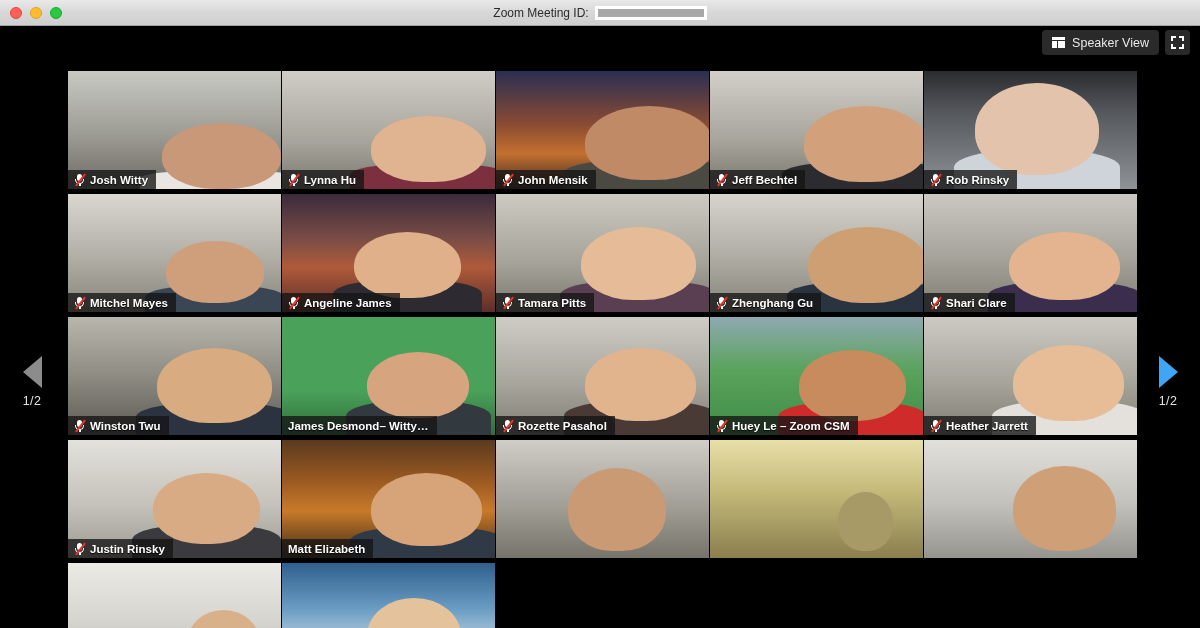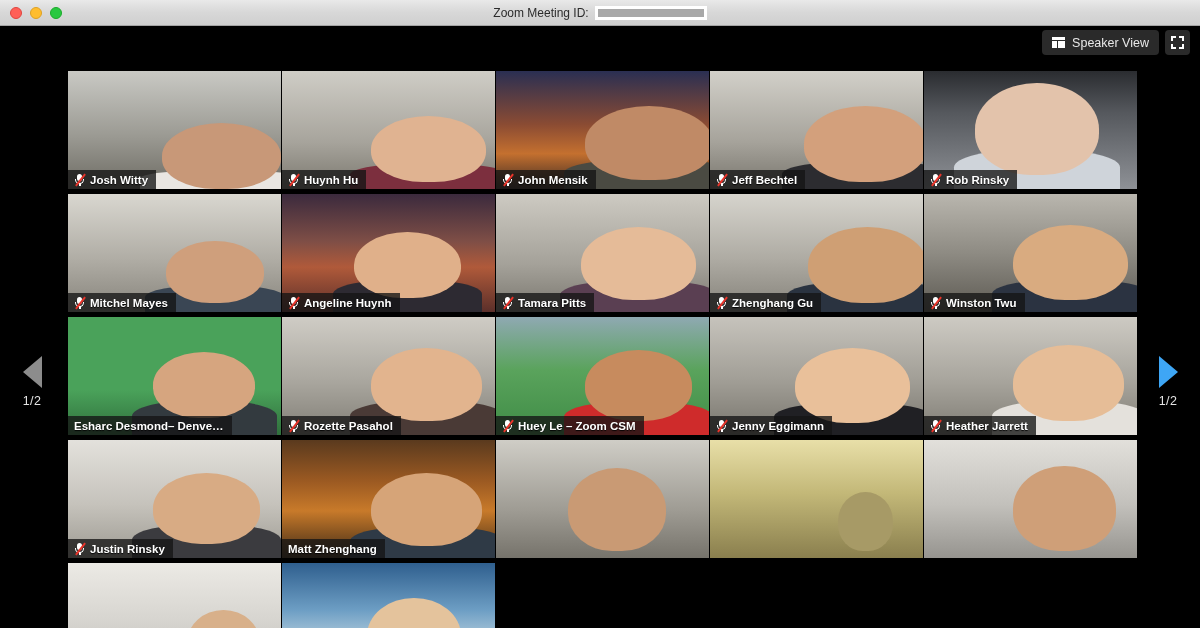--- a/index.html
+++ b/index.html
@@ -222,21 +222,21 @@
             <span class="body" style="background: rgb(124, 47, 62); left: 32%; width: 74%; top: 78.32%; bottom: 0px;"></span>
             <span class="head" style="background: rgb(224, 179, 145); left: 42%; top: 38%; width: 54%; height: 56%;"></span>
           </div>
           <div class="nameplate">
             <span class="mic-muted">
               <span class="cap"></span>
               <span class="arc"></span>
               <span class="stem"></span>
               <span class="slash"></span>
             </span>
-            <span class="label">Huynh Hu</span>
+            <span class="label">Lynna Hu</span>
           </div>
         </div>
         <div class="tile">
           <div class="feed">
             <span class="sky" style="background: linear-gradient(rgb(42, 47, 82) 0%, rgb(138, 75, 51) 45%, rgb(196, 112, 47) 70%, rgb(58, 42, 36) 100%);"></span>
             <span class="body" style="background: rgb(74, 74, 66); left: 32%; width: 80%; top: 74.64%; bottom: 0px;"></span>
             <span class="head" style="background: rgb(192, 138, 102); left: 42%; top: 30%; width: 60%; height: 62%;"></span>
           </div>
           <div class="nameplate">
             <span class="mic-muted">
@@ -302,21 +302,21 @@
             <span class="body" style="background: rgb(45, 42, 50); left: 24%; width: 70%; top: 72.32%; bottom: 0px;"></span>
             <span class="head" style="background: rgb(224, 176, 138); left: 34%; top: 32%; width: 50%; height: 56%;"></span>
           </div>
           <div class="nameplate">
             <span class="mic-muted">
               <span class="cap"></span>
               <span class="arc"></span>
               <span class="stem"></span>
               <span class="slash"></span>
             </span>
-            <span class="label">Angeline Huynh</span>
+            <span class="label">Angeline James</span>
           </div>
         </div>
         <div class="tile">
           <div class="feed">
             <span class="sky" style="background: linear-gradient(rgb(205, 202, 194) 0%, rgb(164, 161, 153) 60%, rgb(122, 119, 111) 100%);"></span>
             <span class="body" style="background: rgb(90, 63, 82); left: 30%; width: 74%; top: 72.64%; bottom: 0px;"></span>
             <span class="head" style="background: rgb(229, 187, 152); left: 40%; top: 28%; width: 54%; height: 62%;"></span>
           </div>
           <div class="nameplate">
             <span class="mic-muted">
@@ -339,20 +339,36 @@
               <span class="cap"></span>
               <span class="arc"></span>
               <span class="stem"></span>
               <span class="slash"></span>
             </span>
             <span class="label">Zhenghang Gu</span>
           </div>
         </div>
         <div class="tile">
           <div class="feed">
+            <span class="sky" style="background: linear-gradient(rgb(203, 200, 193) 0%, rgb(165, 162, 154) 55%, rgb(126, 123, 115) 100%);"></span>
+            <span class="body" style="background: rgb(58, 45, 78); left: 30%; width: 72%; top: 73.76%; bottom: 0px;"></span>
+            <span class="head" style="background: rgb(227, 180, 143); left: 40%; top: 32%; width: 52%; height: 58%;"></span>
+          </div>
+          <div class="nameplate">
+            <span class="mic-muted">
+              <span class="cap"></span>
+              <span class="arc"></span>
+              <span class="stem"></span>
+              <span class="slash"></span>
+            </span>
+            <span class="label">Shari Clare</span>
+          </div>
+        </div>
+        <div class="tile">
+          <div class="feed">
             <span class="sky" style="background: linear-gradient(rgb(185, 182, 174) 0%, rgb(142, 139, 131) 50%, rgb(93, 90, 83) 100%);"></span>
             <span class="body" style="background: rgb(43, 51, 65); left: 32%; width: 74%; top: 72.08%; bottom: 0px;"></span>
             <span class="head" style="background: rgb(217, 171, 128); left: 42%; top: 26%; width: 54%; height: 64%;"></span>
           </div>
           <div class="nameplate">
             <span class="mic-muted">
               <span class="cap"></span>
               <span class="arc"></span>
               <span class="stem"></span>
               <span class="slash"></span>
@@ -360,21 +376,21 @@
             <span class="label">Winston Twu</span>
           </div>
         </div>
         <div class="tile">
           <div class="feed">
             <span class="sky" style="background: linear-gradient(rgb(74, 162, 90) 0%, rgb(74, 162, 90) 62%, rgb(47, 111, 60) 100%);"></span>
             <span class="body" style="background: rgb(51, 58, 63); left: 30%; width: 68%; top: 70.32%; bottom: 0px;"></span>
             <span class="head" style="background: rgb(214, 165, 127); left: 40%; top: 30%; width: 48%; height: 56%;"></span>
           </div>
           <div class="nameplate">
-            <span class="label">Esharc Desmond– Denve…</span>
+            <span class="label">James Desmond– Witty…</span>
           </div>
         </div>
         <div class="tile">
           <div class="feed">
             <span class="sky" style="background: linear-gradient(rgb(207, 204, 197) 0%, rgb(169, 166, 158) 55%, rgb(129, 126, 118) 100%);"></span>
             <span class="body" style="background: rgb(74, 58, 54); left: 32%; width: 72%; top: 70.64%; bottom: 0px;"></span>
             <span class="head" style="background: rgb(226, 180, 142); left: 42%; top: 26%; width: 52%; height: 62%;"></span>
           </div>
           <div class="nameplate">
             <span class="mic-muted">
@@ -397,36 +413,20 @@
               <span class="cap"></span>
               <span class="arc"></span>
               <span class="stem"></span>
               <span class="slash"></span>
             </span>
             <span class="label">Huey Le – Zoom CSM</span>
           </div>
         </div>
         <div class="tile">
           <div class="feed">
-            <span class="sky" style="background: linear-gradient(rgb(198, 195, 188) 0%, rgb(160, 157, 149) 55%, rgb(120, 117, 109) 100%);"></span>
-            <span class="body" style="background: rgb(32, 32, 36); left: 30%; width: 74%; top: 72.08%; bottom: 0px;"></span>
-            <span class="head" style="background: rgb(233, 192, 154); left: 40%; top: 26%; width: 54%; height: 64%;"></span>
-          </div>
-          <div class="nameplate">
-            <span class="mic-muted">
-              <span class="cap"></span>
-              <span class="arc"></span>
-              <span class="stem"></span>
-              <span class="slash"></span>
-            </span>
-            <span class="label">Jenny Eggimann</span>
-          </div>
-        </div>
-        <div class="tile">
-          <div class="feed">
             <span class="sky" style="background: linear-gradient(rgb(205, 202, 195) 0%, rgb(167, 164, 156) 55%, rgb(127, 124, 116) 100%);"></span>
             <span class="body" style="background: rgb(228, 225, 220); left: 32%; width: 72%; top: 70.08%; bottom: 0px;"></span>
             <span class="head" style="background: rgb(230, 189, 151); left: 42%; top: 24%; width: 52%; height: 64%;"></span>
           </div>
           <div class="nameplate">
             <span class="mic-muted">
               <span class="cap"></span>
               <span class="arc"></span>
               <span class="stem"></span>
               <span class="slash"></span>
@@ -450,21 +450,21 @@
             <span class="label">Justin Rinsky</span>
           </div>
         </div>
         <div class="tile">
           <div class="feed">
             <span class="sky" style="background: linear-gradient(rgb(90, 58, 30) 0%, rgb(156, 90, 34) 35%, rgb(200, 122, 42) 60%, rgb(63, 42, 22) 100%);"></span>
             <span class="body" style="background: rgb(47, 58, 70); left: 32%; width: 72%; top: 72.64%; bottom: 0px;"></span>
             <span class="head" style="background: rgb(214, 164, 120); left: 42%; top: 28%; width: 52%; height: 62%;"></span>
           </div>
           <div class="nameplate">
-            <span class="label">Matt Zhenghang</span>
+            <span class="label">Matt Elizabeth</span>
           </div>
         </div>
         <div class="tile">
           <div class="feed">
             <span class="sky" style="background: linear-gradient(rgb(207, 205, 198) 0%, rgb(158, 155, 147) 60%, rgb(118, 115, 107) 100%);"></span>
             <span class="head" style="background: rgb(201, 154, 116); left: 34%; top: 24%; width: 46%; height: 70%;"></span>
           </div>
         </div>
         <div class="tile">
           <div class="feed">

